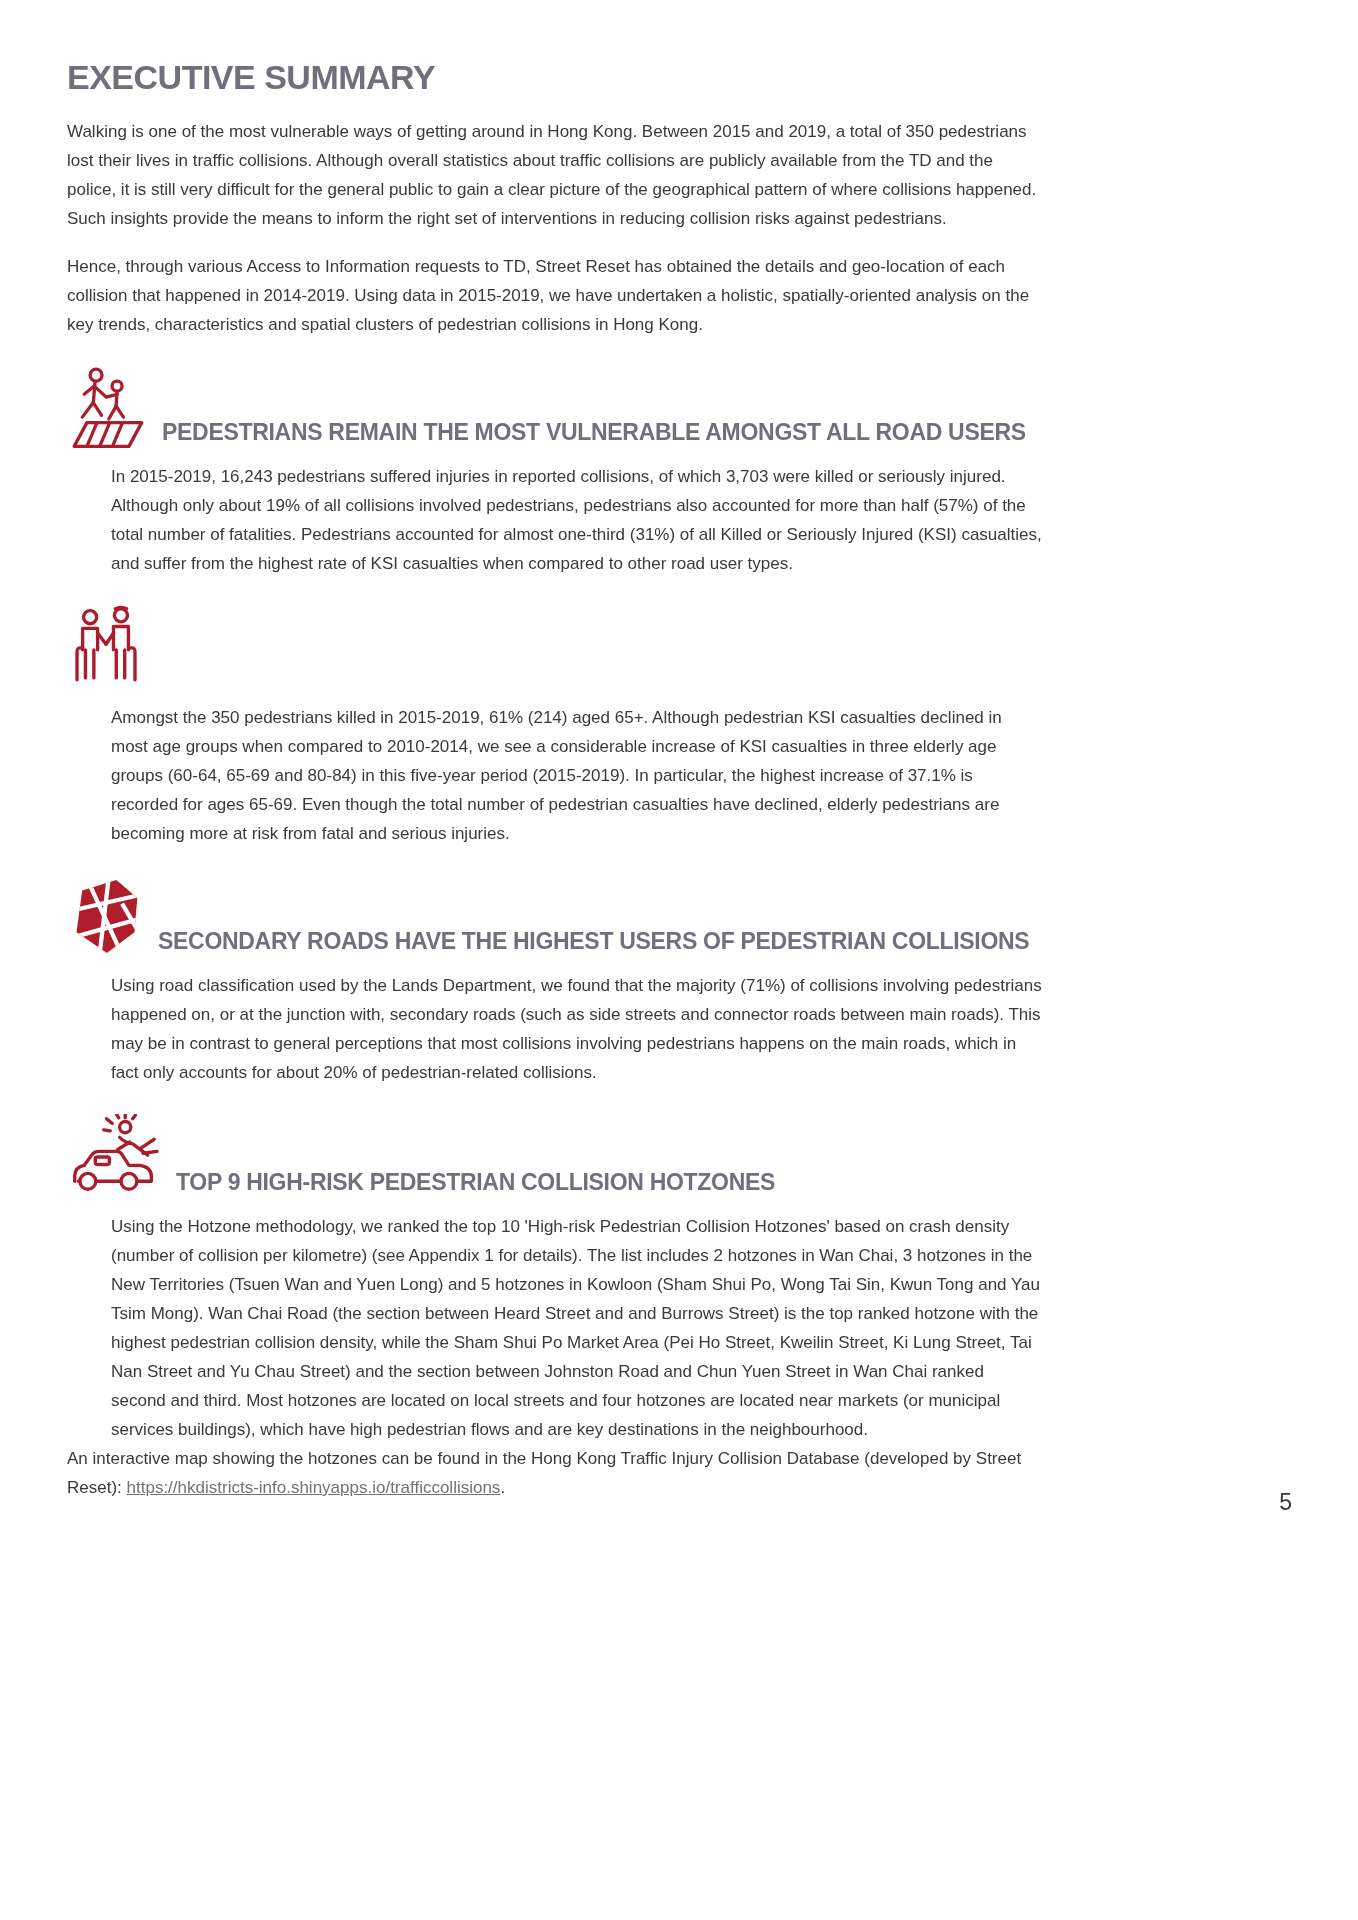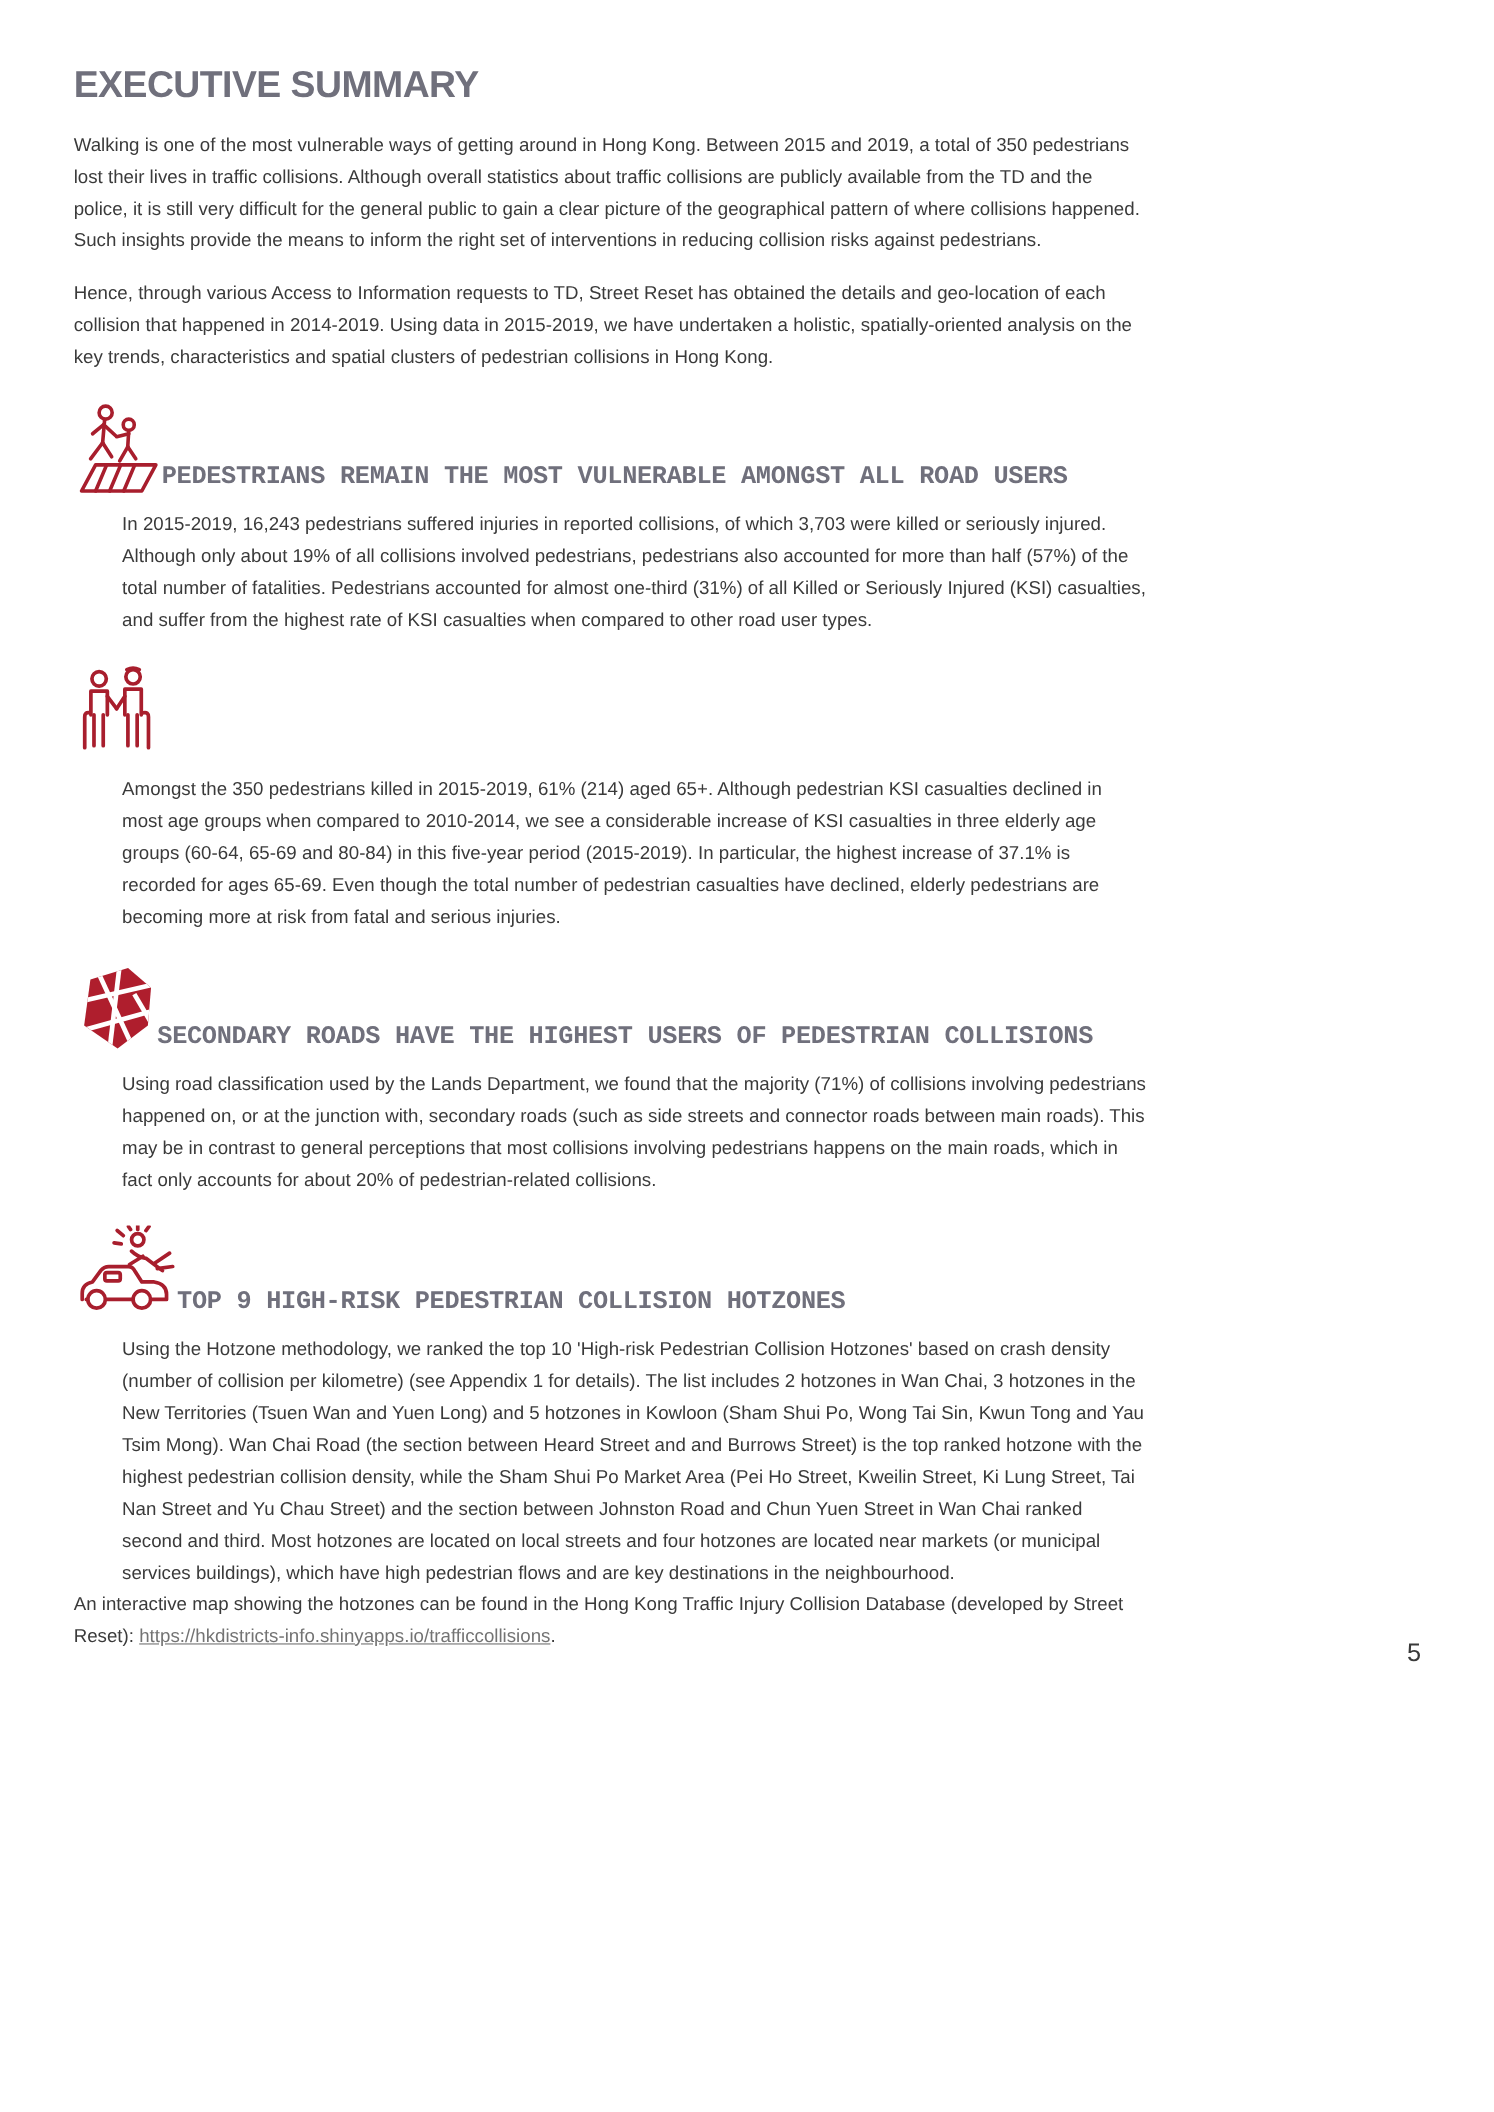--- a/index.html
+++ b/index.html
@@ -23,22 +23,22 @@
   p.body-text{
     margin:0 0 19px 0;
     font-size:17px;
     line-height:29px;
     color:#3a3a3a;
   }
   .section{margin-top:27px;}
   .heading-row{
     display:flex;
     align-items:flex-end;
+    gap:15px;
     margin-bottom:12px;
-    font-family:Liberation Mono, monospace;
   }
   .heading-row h2{
     margin:0 0 4px 0;
     font-size:23px;
     font-weight:bold;
     letter-spacing:-0.3px;
     color:#70707c;
     white-space:nowrap;
   }
   .icon-box{flex:0 0 auto;line-height:0;}

